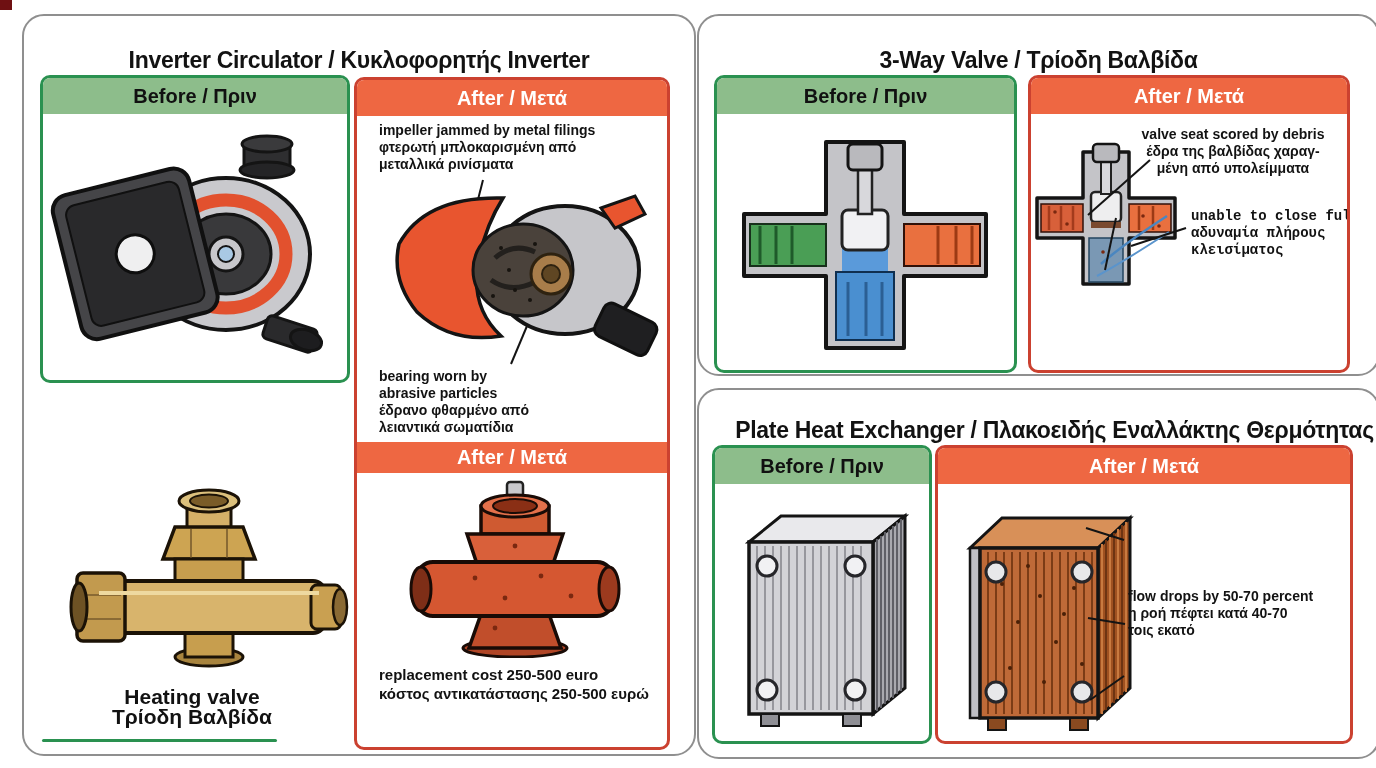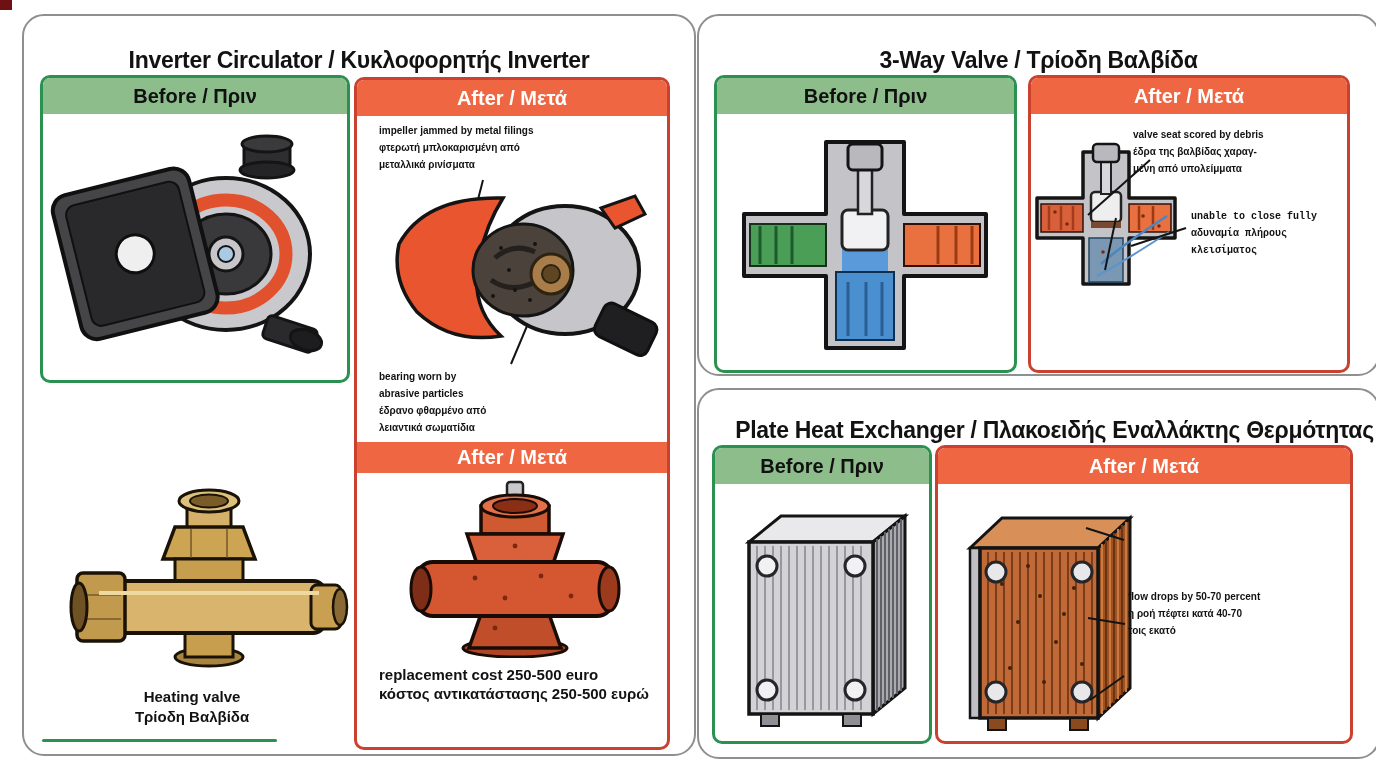--- a/index.html
+++ b/index.html
@@ -11,25 +11,25 @@
           letter-spacing:-0.3px;white-space:nowrap;}
   .vbox{position:absolute;background:#ffffff;border-radius:10px;overflow:hidden;}
   .vbox.green{border:3px solid #2a9150;}
   .vbox.red{border:3px solid #cb4130;}
   .vhdr{position:absolute;left:0;right:0;top:0;height:36px;line-height:36px;text-align:center;
         font-size:20px;font-weight:700;}
   .vhdr.greenfill{background:#8dbd8b;color:#111111;}
   .vhdr.orangefill{background:#ee6742;color:#ffffff;}
   .midband{position:absolute;left:0;right:0;height:31px;line-height:31px;background:#ee6742;
            color:#ffffff;text-align:center;font-size:20px;font-weight:700;}
-  .ann{position:absolute;font-size:10px;line-height:17px;font-weight:700;color:#121212;}
+  .ann{position:absolute;font-size:14px;line-height:17px;font-weight:700;color:#121212;}
   .ann .ln{white-space:nowrap;}
-  .ann.right{text-align:left;}
+  .ann.right{text-align:center;}
   .cost{font-size:15px;line-height:19px;}
-  .caption{position:absolute;text-align:center;font-size:15px;line-height:20px;font-weight:700;}
+  .caption{position:absolute;text-align:center;font-size:21px;line-height:20px;font-weight:700;}
   .green-line{position:absolute;height:3px;background:#2a9150;border-radius:2px;}
   .illus{position:absolute;}
   .overlay{position:absolute;left:0;top:0;pointer-events:none;}
   .callout{position:absolute;background:#ffffff;border-radius:14px 0 0 0;}
 </style>
 </head>
 <body>
 
 <div id="stage">
   <div class="corner-mark"></div>

